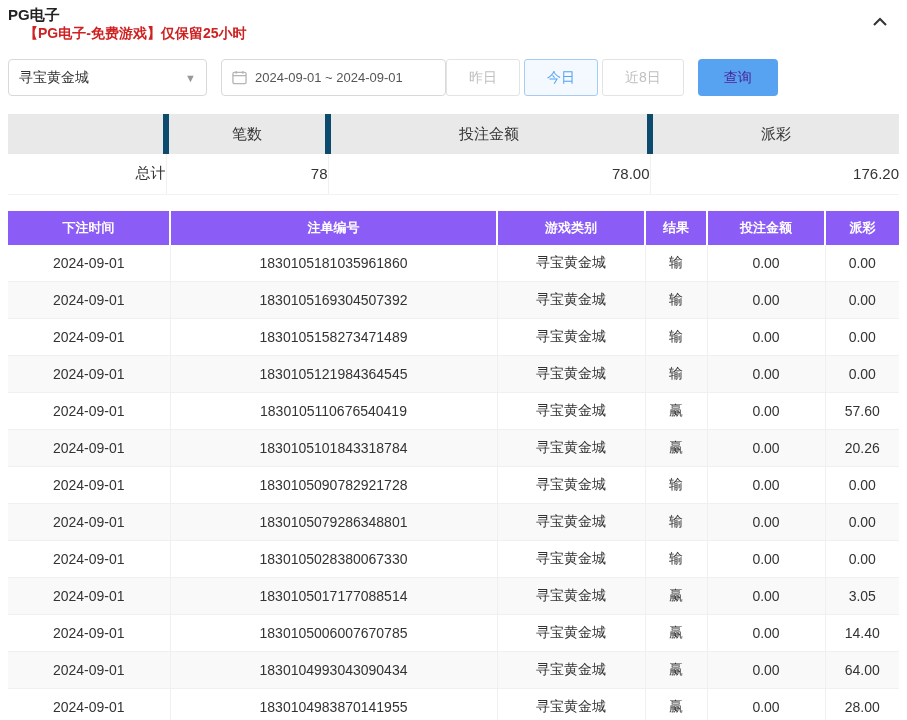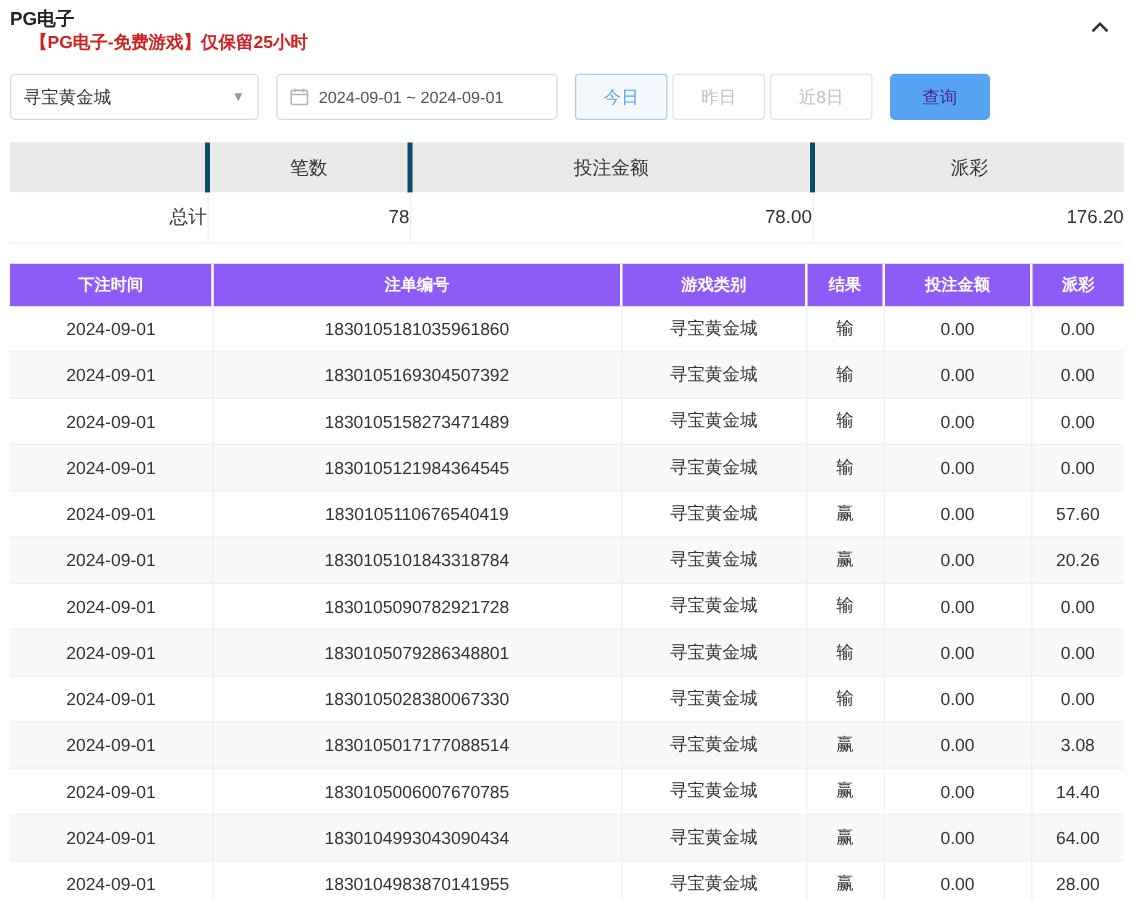--- a/index.html
+++ b/index.html
@@ -28,21 +28,21 @@
     background: #fff; color: #c0c0c0; border-radius: 3px; cursor: pointer; }
   .quick-btn.first { margin-left: 14px; }
   .quick-btn + .quick-btn { margin-left: 4px; }
   .quick-btn.active { color: #57a3f1; border-color: #a6ccf4; background: #f3f9ff; }
   .search-btn { height: 37px; padding: 0 26px; margin-left: 14px; font-size: 14px;
     background: #57a3f1; color: #4c1d95; border: none; border-radius: 4px; cursor: pointer; }
 
   
   table { border-collapse: collapse; table-layout: fixed; width: 891px; }
   .summary-table th { background: #e9e9e9; height: 40px; font-size: 15px; font-weight: 400;
-    color: #333; text-align: center; border-right: 4px solid #0c4a6e; }
+    color: #333; text-align: center; border-right: 6px solid #0c4a6e; }
   .summary-table th:last-child { border-right: none; }
   .summary-table td { height: 40px; text-align: right; font-size: 15px; color: #333;
     border-right: 1px solid #f0f0f0; border-bottom: 1px solid #f2f2f2; background: #fff; }
   .summary-table td:last-child { border-right: none; }
   .summary-table { margin-bottom: 16px; }
 
   
   .bet-table th { background: #8b5cf6; color: #fff; height: 34px; font-size: 13px;
     font-weight: 700; text-align: center; border-right: 2px solid #fff; }
   .bet-table th:last-child { border-right: none; }
@@ -77,22 +77,22 @@
       <span class="cal">
         <svg width="15" height="15" viewBox="0 0 16 16">
             <rect x="1" y="2.5" width="14" height="12" rx="1.5" fill="none" stroke="#b5b5b5" stroke-width="1.4"></rect>
             <line x1="1" y1="6" x2="15" y2="6" stroke="#b5b5b5" stroke-width="1.4"></line>
             <line x1="4.5" y1="1" x2="4.5" y2="4" stroke="#b5b5b5" stroke-width="1.4"></line>
             <line x1="11.5" y1="1" x2="11.5" y2="4" stroke="#b5b5b5" stroke-width="1.4"></line>
           </svg>
       </span>
       <span>2024-09-01 ~ 2024-09-01</span>
     </div>
+    <button class="quick-btn">昨日</button>
     <button class="quick-btn first active">今日</button>
-    <button class="quick-btn">昨日</button>
     <button class="quick-btn">近8日</button>
     <button class="search-btn">查询</button>
   </div>
 
   <table class="summary-table">
     <colgroup>
         <col style="width:158px">
         <col style="width:162px">
         <col style="width:322px">
         <col>
@@ -206,21 +206,21 @@
           <td>输</td>
           <td>0.00</td>
           <td>0.00</td>
         </tr>
         <tr>
           <td>2024-09-01</td>
           <td>1830105017177088514</td>
           <td>寻宝黄金城</td>
           <td>赢</td>
           <td>0.00</td>
-          <td>3.08</td>
+          <td>3.05</td>
         </tr>
         <tr>
           <td>2024-09-01</td>
           <td>1830105006007670785</td>
           <td>寻宝黄金城</td>
           <td>赢</td>
           <td>0.00</td>
           <td>14.40</td>
         </tr>
         <tr>

